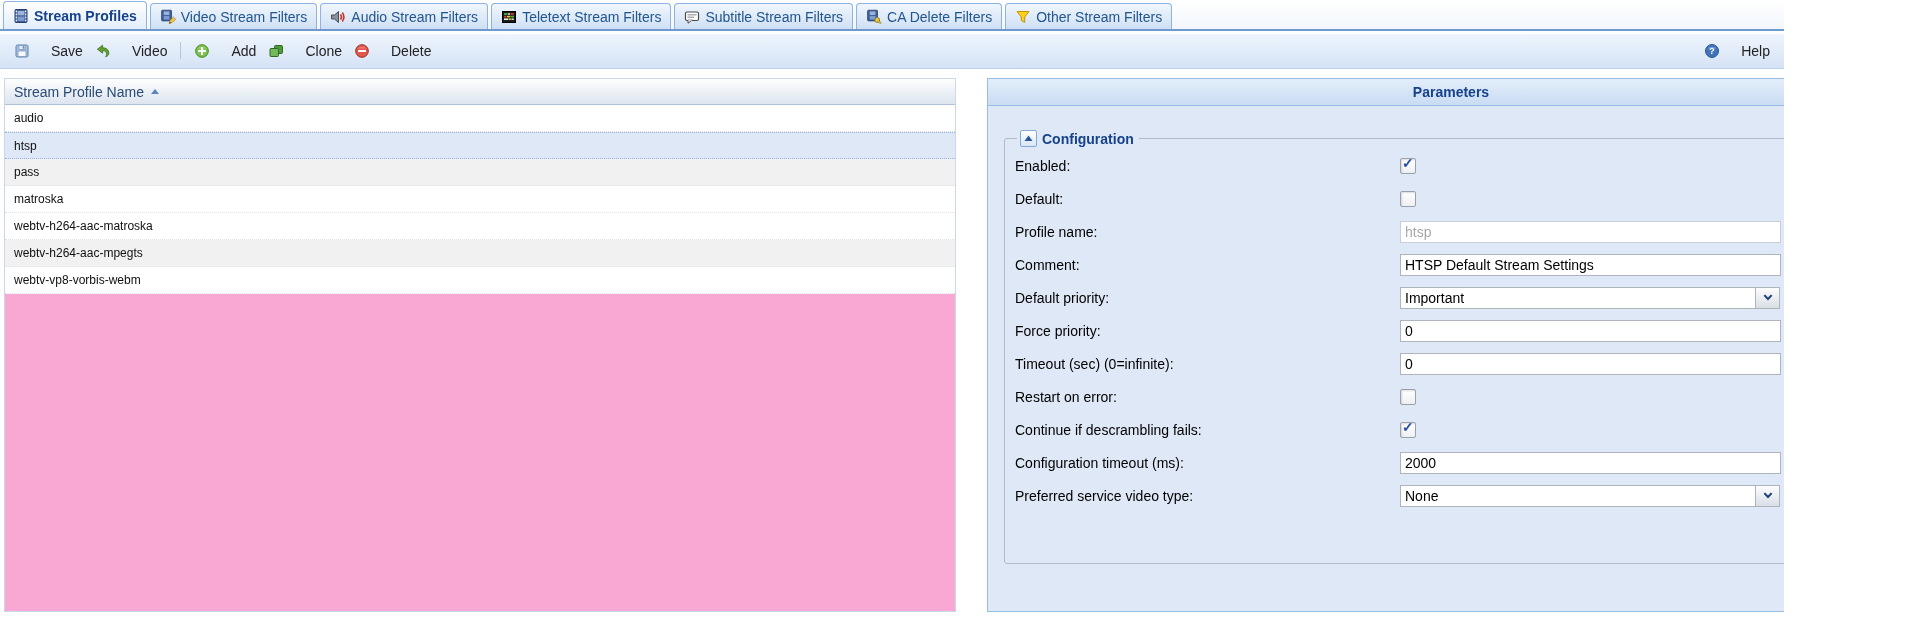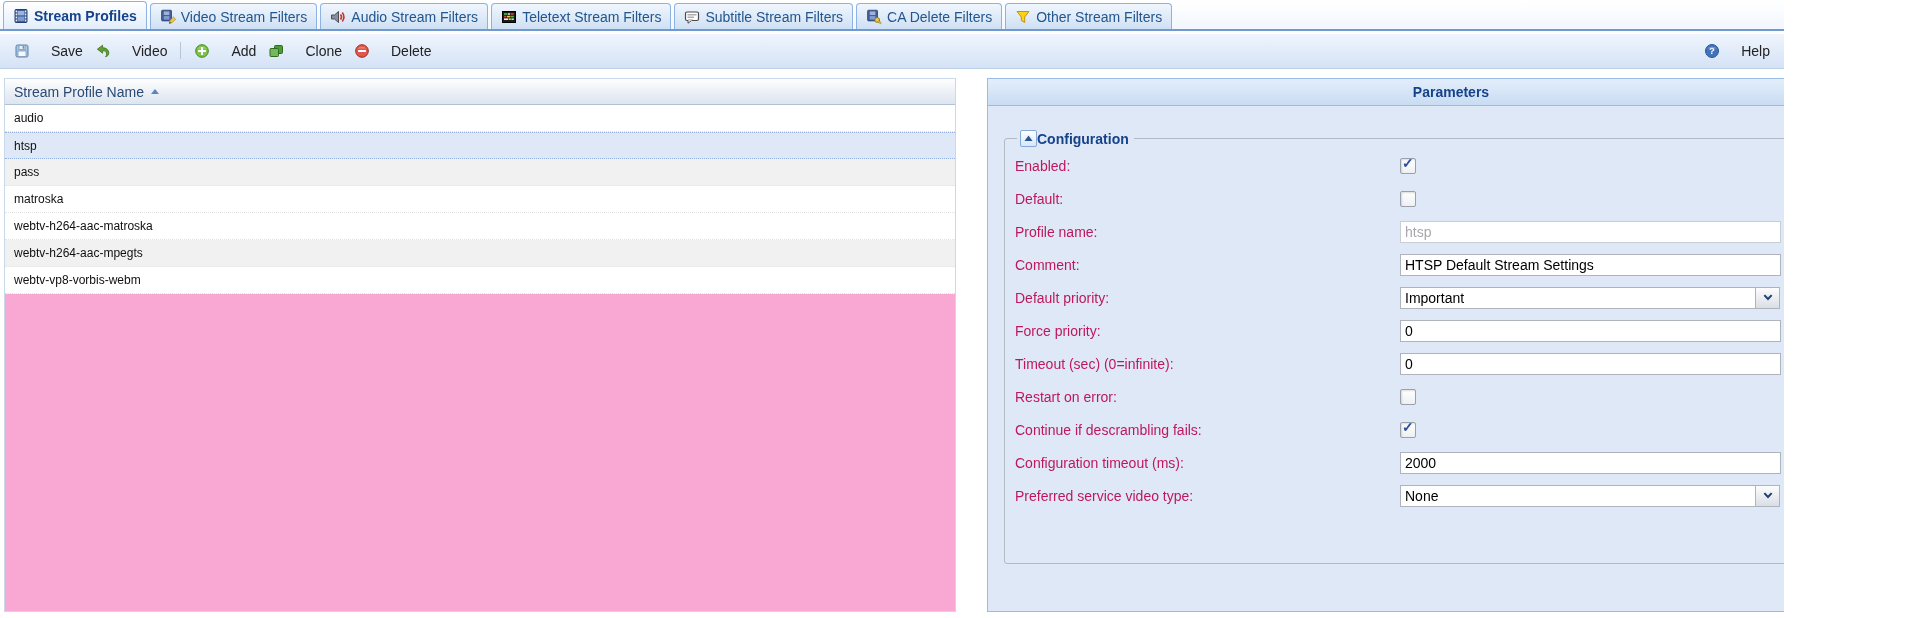--- a/index.html
+++ b/index.html
@@ -44,28 +44,28 @@
 
   
   .params-panel{position:absolute;left:987px;top:78px;width:921px;height:534px;
                 border:1px solid #99bbe8;background:#dfe8f6;box-sizing:border-box;}
   .params-header{height:26px;background:linear-gradient(#e3eefb,#c9dcf2);
                  border-bottom:1px solid #99bbe8;display:flex;align-items:center;
                  padding-left:7px;color:#15428b;font-weight:bold;font-size:14px;justify-content:center;}
   .params-body{padding:14px 16px 0 16px;}
   fieldset.config{border:1px solid #b4bac4;border-radius:3px;margin:10px 0 0 0;
                   padding:2px 12px 0 10px;height:434px;box-sizing:border-box;}
-  .config-legend{display:flex;align-items:center;padding:0 5px 0 3px;margin-left:2px;
+  .config-legend{display:flex;align-items:center;gap:5px;padding:0 5px 0 3px;margin-left:2px;
                  color:#15428b;font-weight:bold;font-size:14px;}
   .collapse-btn{width:15px;height:15px;border:1px solid #83a9d8;border-radius:2px;
                 background:linear-gradient(#ffffff,#d8e6f6);display:inline-flex;
                 align-items:center;justify-content:center;cursor:pointer;}
 
   .frow{height:33px;display:flex;align-items:center;}
-  .flabel{width:385px;flex:none;font-size:14px;color:#be185d;}
+  .flabel{width:385px;flex:none;font-size:14px;color:#000000;}
   .tfield{width:371px;height:20px;border:1px solid #aeb3bc;padding:0 4px;
           font-family:"Liberation Sans",sans-serif;font-size:14px;color:#000;background:#fff;}
   .tfield:disabled,.tfield.disabled{color:#a7a7ad;border-color:#c9ced6;background:#fff;}
   .combo{display:flex;align-items:flex-start;}
   .combo .tfield{width:346px;}
   .trigger{width:24px;height:22px;box-sizing:border-box;border:1px solid #aeb3bc;border-left:none;
            background:linear-gradient(#fdfdfd,#d9dee6);display:inline-flex;align-items:center;
            justify-content:center;cursor:pointer;}
   .cb{width:14px;height:14px;border:1px solid #9aa0ac;border-radius:2px;position:relative;
       background:linear-gradient(#ffffff,#eef0f2);box-shadow:inset 1px 1px 2px rgba(0,0,0,.14);

